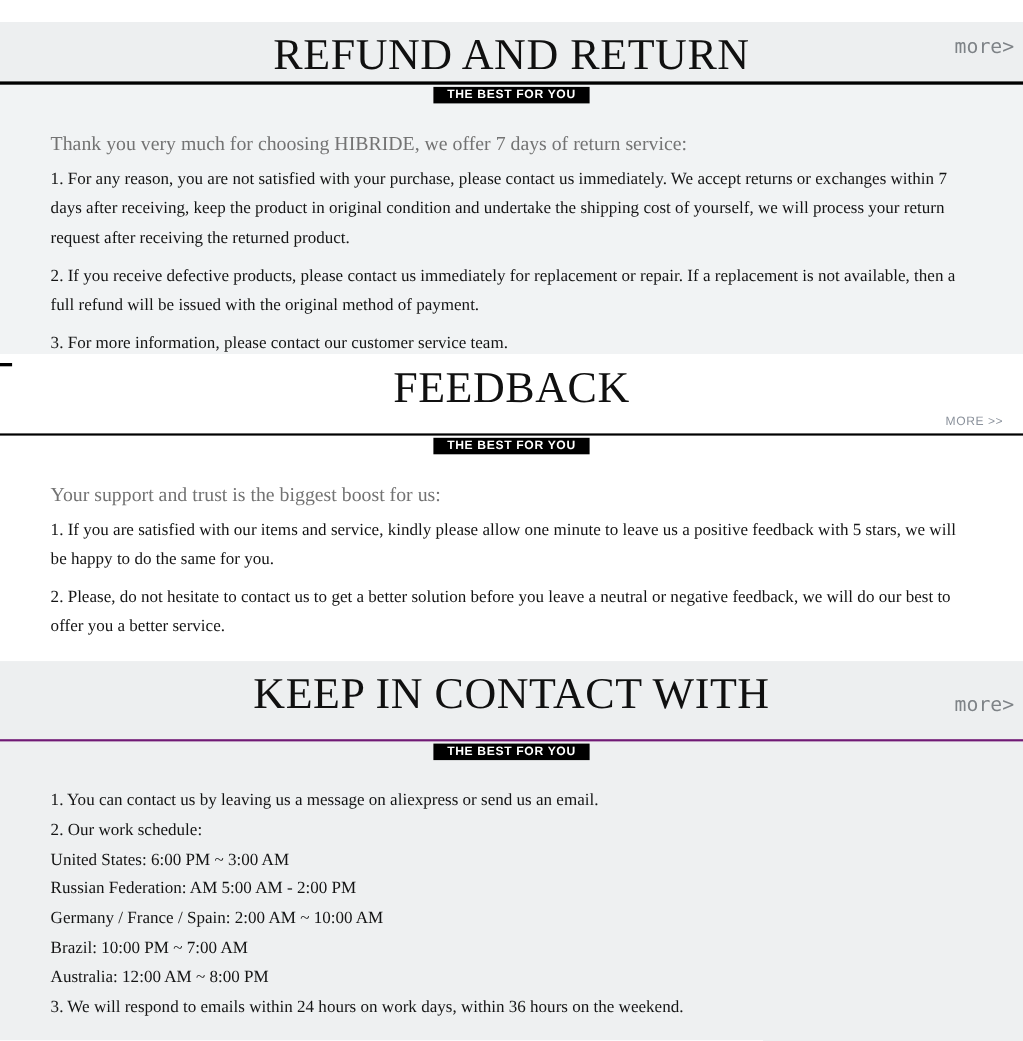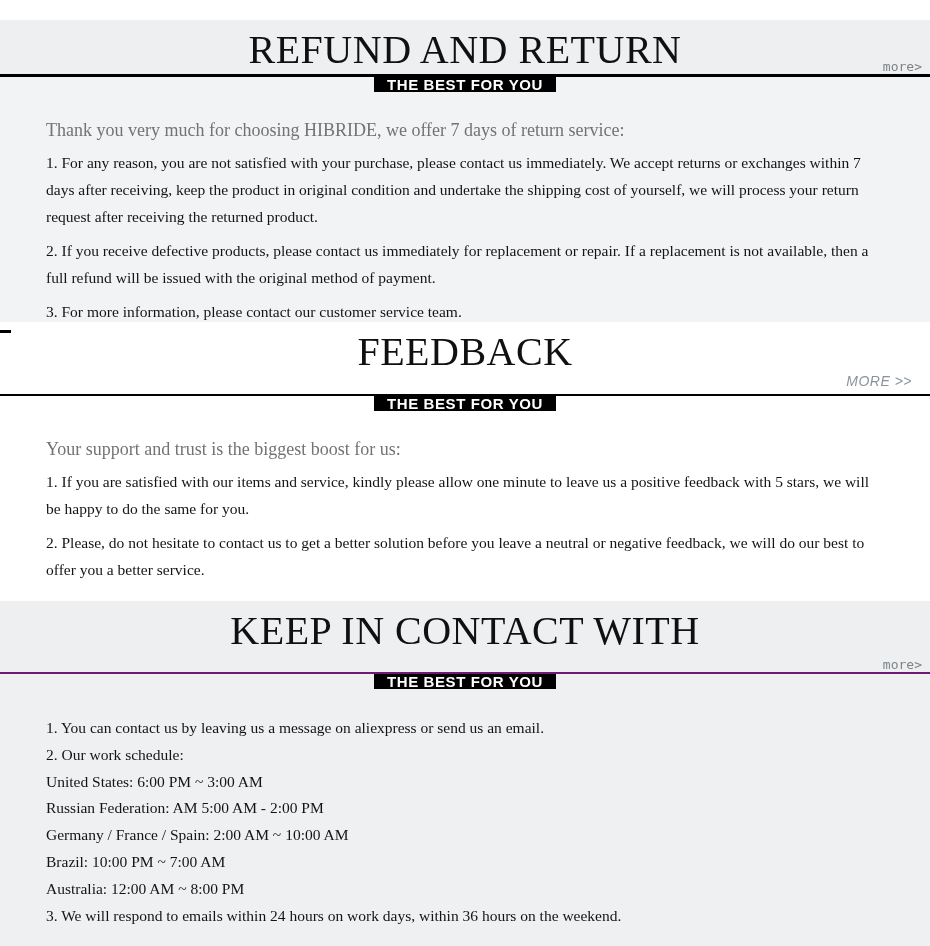--- a/index.html
+++ b/index.html
@@ -26,43 +26,42 @@
     font-family:"Liberation Serif", serif;
     font-weight:400;
     font-size:40px;
     letter-spacing:0.5px;
     color:#101010;
     line-height:56px;
     padding-top:2px;
     white-space:nowrap;
   }
   .more-mono {
-    position:absolute; right:8px; bottom:0;
+    position:absolute; right:8px; bottom:21px;
     font-family:"DejaVu Sans Mono", monospace;
-    font-size:13px; color:#7e8387; letter-spacing:0px;
+    font-size:18px; color:#7e8387; letter-spacing:0px;
     cursor:pointer;
   }
   .more-caps {
     position:absolute; right:18px; bottom:5px;
     font-family:"Liberation Sans", sans-serif;
-    font-size:14px; color:#8b929c; letter-spacing:0.5px;
+    font-size:11px; color:#8b929c; letter-spacing:0.5px;
     cursor:pointer;
-    font-style:italic;
   }
 
   
   .body-1 { background:#f1f3f4; height:245px; }
   .body-2 { background:#ffffff; height:205px; }
   .body-3 { background:#eef0f1; height:288px; }
   .badge-row { text-align:center; height:15px; line-height:15px; }
   .badge {
     display:inline-block;
     background:#000000; color:#ffffff;
     font-family:"Liberation Sans", sans-serif;
-    font-weight:bold; font-size:15px;
+    font-weight:bold; font-size:11px;
     letter-spacing:0.6px;
     line-height:15px;
     padding:0 13px;
     white-space:nowrap;
   }
   .intro {
     margin:26px 46px 0 46px;
     font-size:18px; line-height:24px; color:#737373;
   }
   .para {

